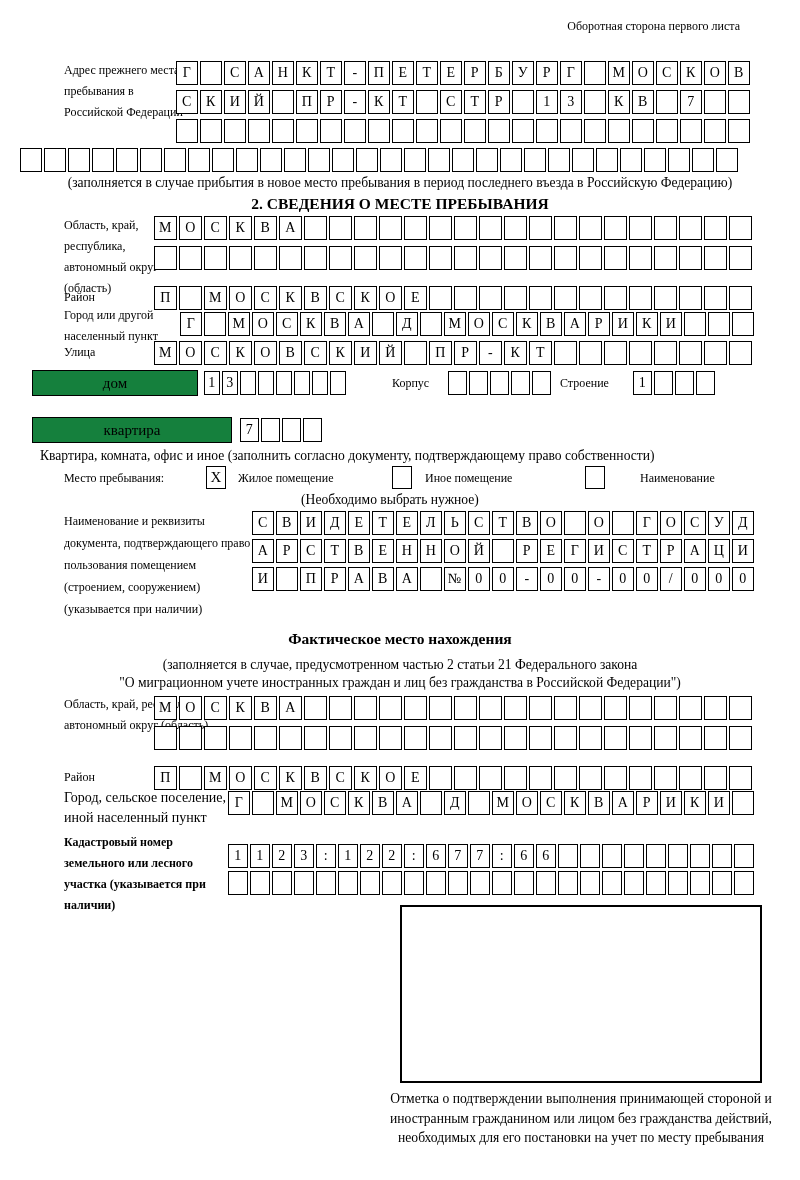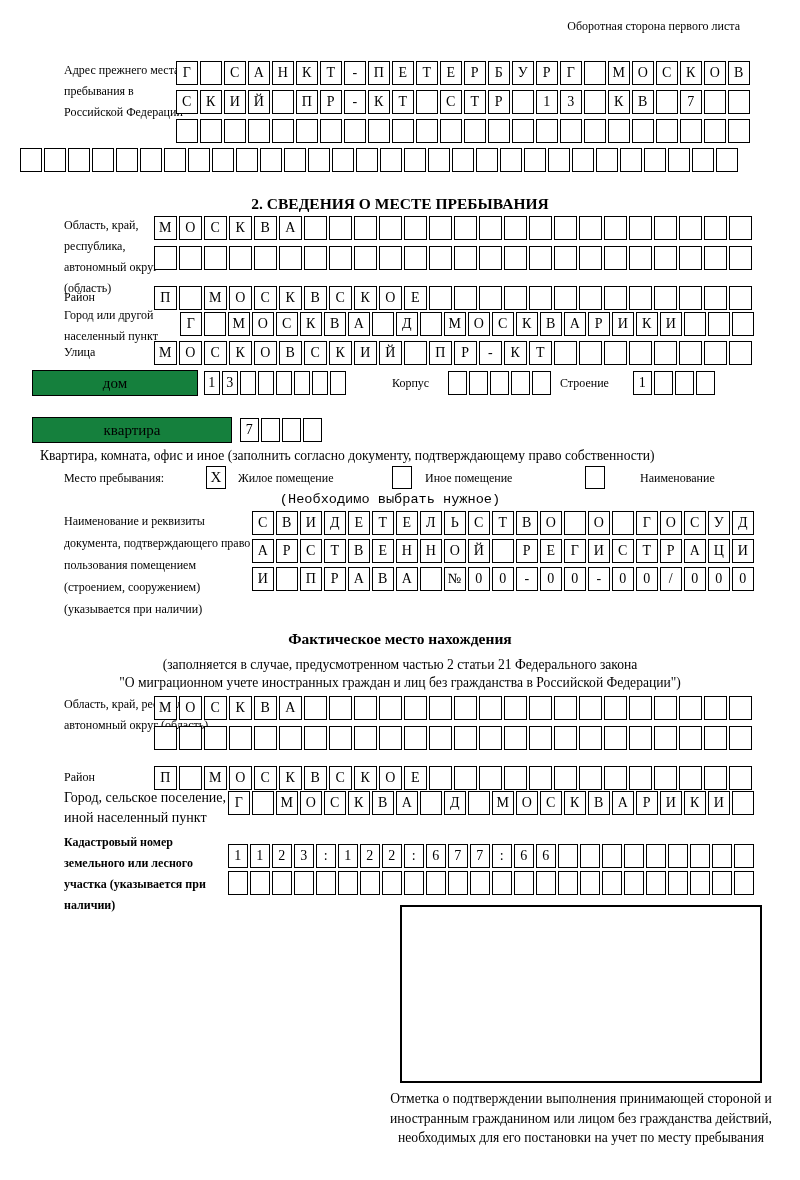--- a/index.html
+++ b/index.html
@@ -136,20 +136,21 @@
       <span class="cell"></span>
       <span class="cell"></span>
       <span class="cell"></span>
       <span class="cell"></span>
       <span class="cell"></span>
       <span class="cell"></span>
       <span class="cell"></span>
       <span class="cell"></span>
       <span class="cell"></span>
     </div>
+  <div class="abs note ctr" style="left:0;top:174px;width:800px;">(заполняется в случае прибытия в новое место пребывания в период последнего въезда в Российскую Федерацию)</div>
 
   <div class="abs bold ctr" style="left:0;top:195px;width:800px;font-size:15.5px;">2. СВЕДЕНИЯ О МЕСТЕ ПРЕБЫВАНИЯ</div>
 
   <div class="abs lab" style="left:64px;top:215px;width:120px;">Область, край, республика, автономный округ (область)</div>
   <div class="boxrow p25" style="left:154px;top:216px;">
       <span class="cell">М</span>
       <span class="cell">О</span>
       <span class="cell">С</span>
       <span class="cell">К</span>
       <span class="cell">В</span>
@@ -330,21 +331,21 @@
   </span>
   <div class="abs lab" style="left:238px;top:468px;">Жилое помещение</div>
   <span class="chk abs" style="left:392px;top:466px;">
     <span></span>
   </span>
   <div class="abs lab" style="left:425px;top:468px;">Иное помещение</div>
   <span class="chk abs" style="left:585px;top:466px;">
     <span></span>
   </span>
   <div class="abs lab" style="left:640px;top:468px;">Наименование</div>
-  <div class="abs note ctr" style="left:230px;top:491px;width:320px;font-family:Liberation Mono, monospace;">(Необходимо выбрать нужное)</div>
+  <div class="abs note ctr" style="left:230px;top:491px;width:320px;">(Необходимо выбрать нужное)</div>
 
   <div class="abs lab" style="left:64px;top:510px;width:192px;line-height:22px;">Наименование и реквизиты документа, подтверждающего право пользования помещением (строением, сооружением) (указывается при наличии)</div>
   <div class="boxrow p24" style="left:252px;top:511px;">
       <span class="cell">С</span>
       <span class="cell">В</span>
       <span class="cell">И</span>
       <span class="cell">Д</span>
       <span class="cell">Е</span>
       <span class="cell">Т</span>
       <span class="cell">Е</span>

